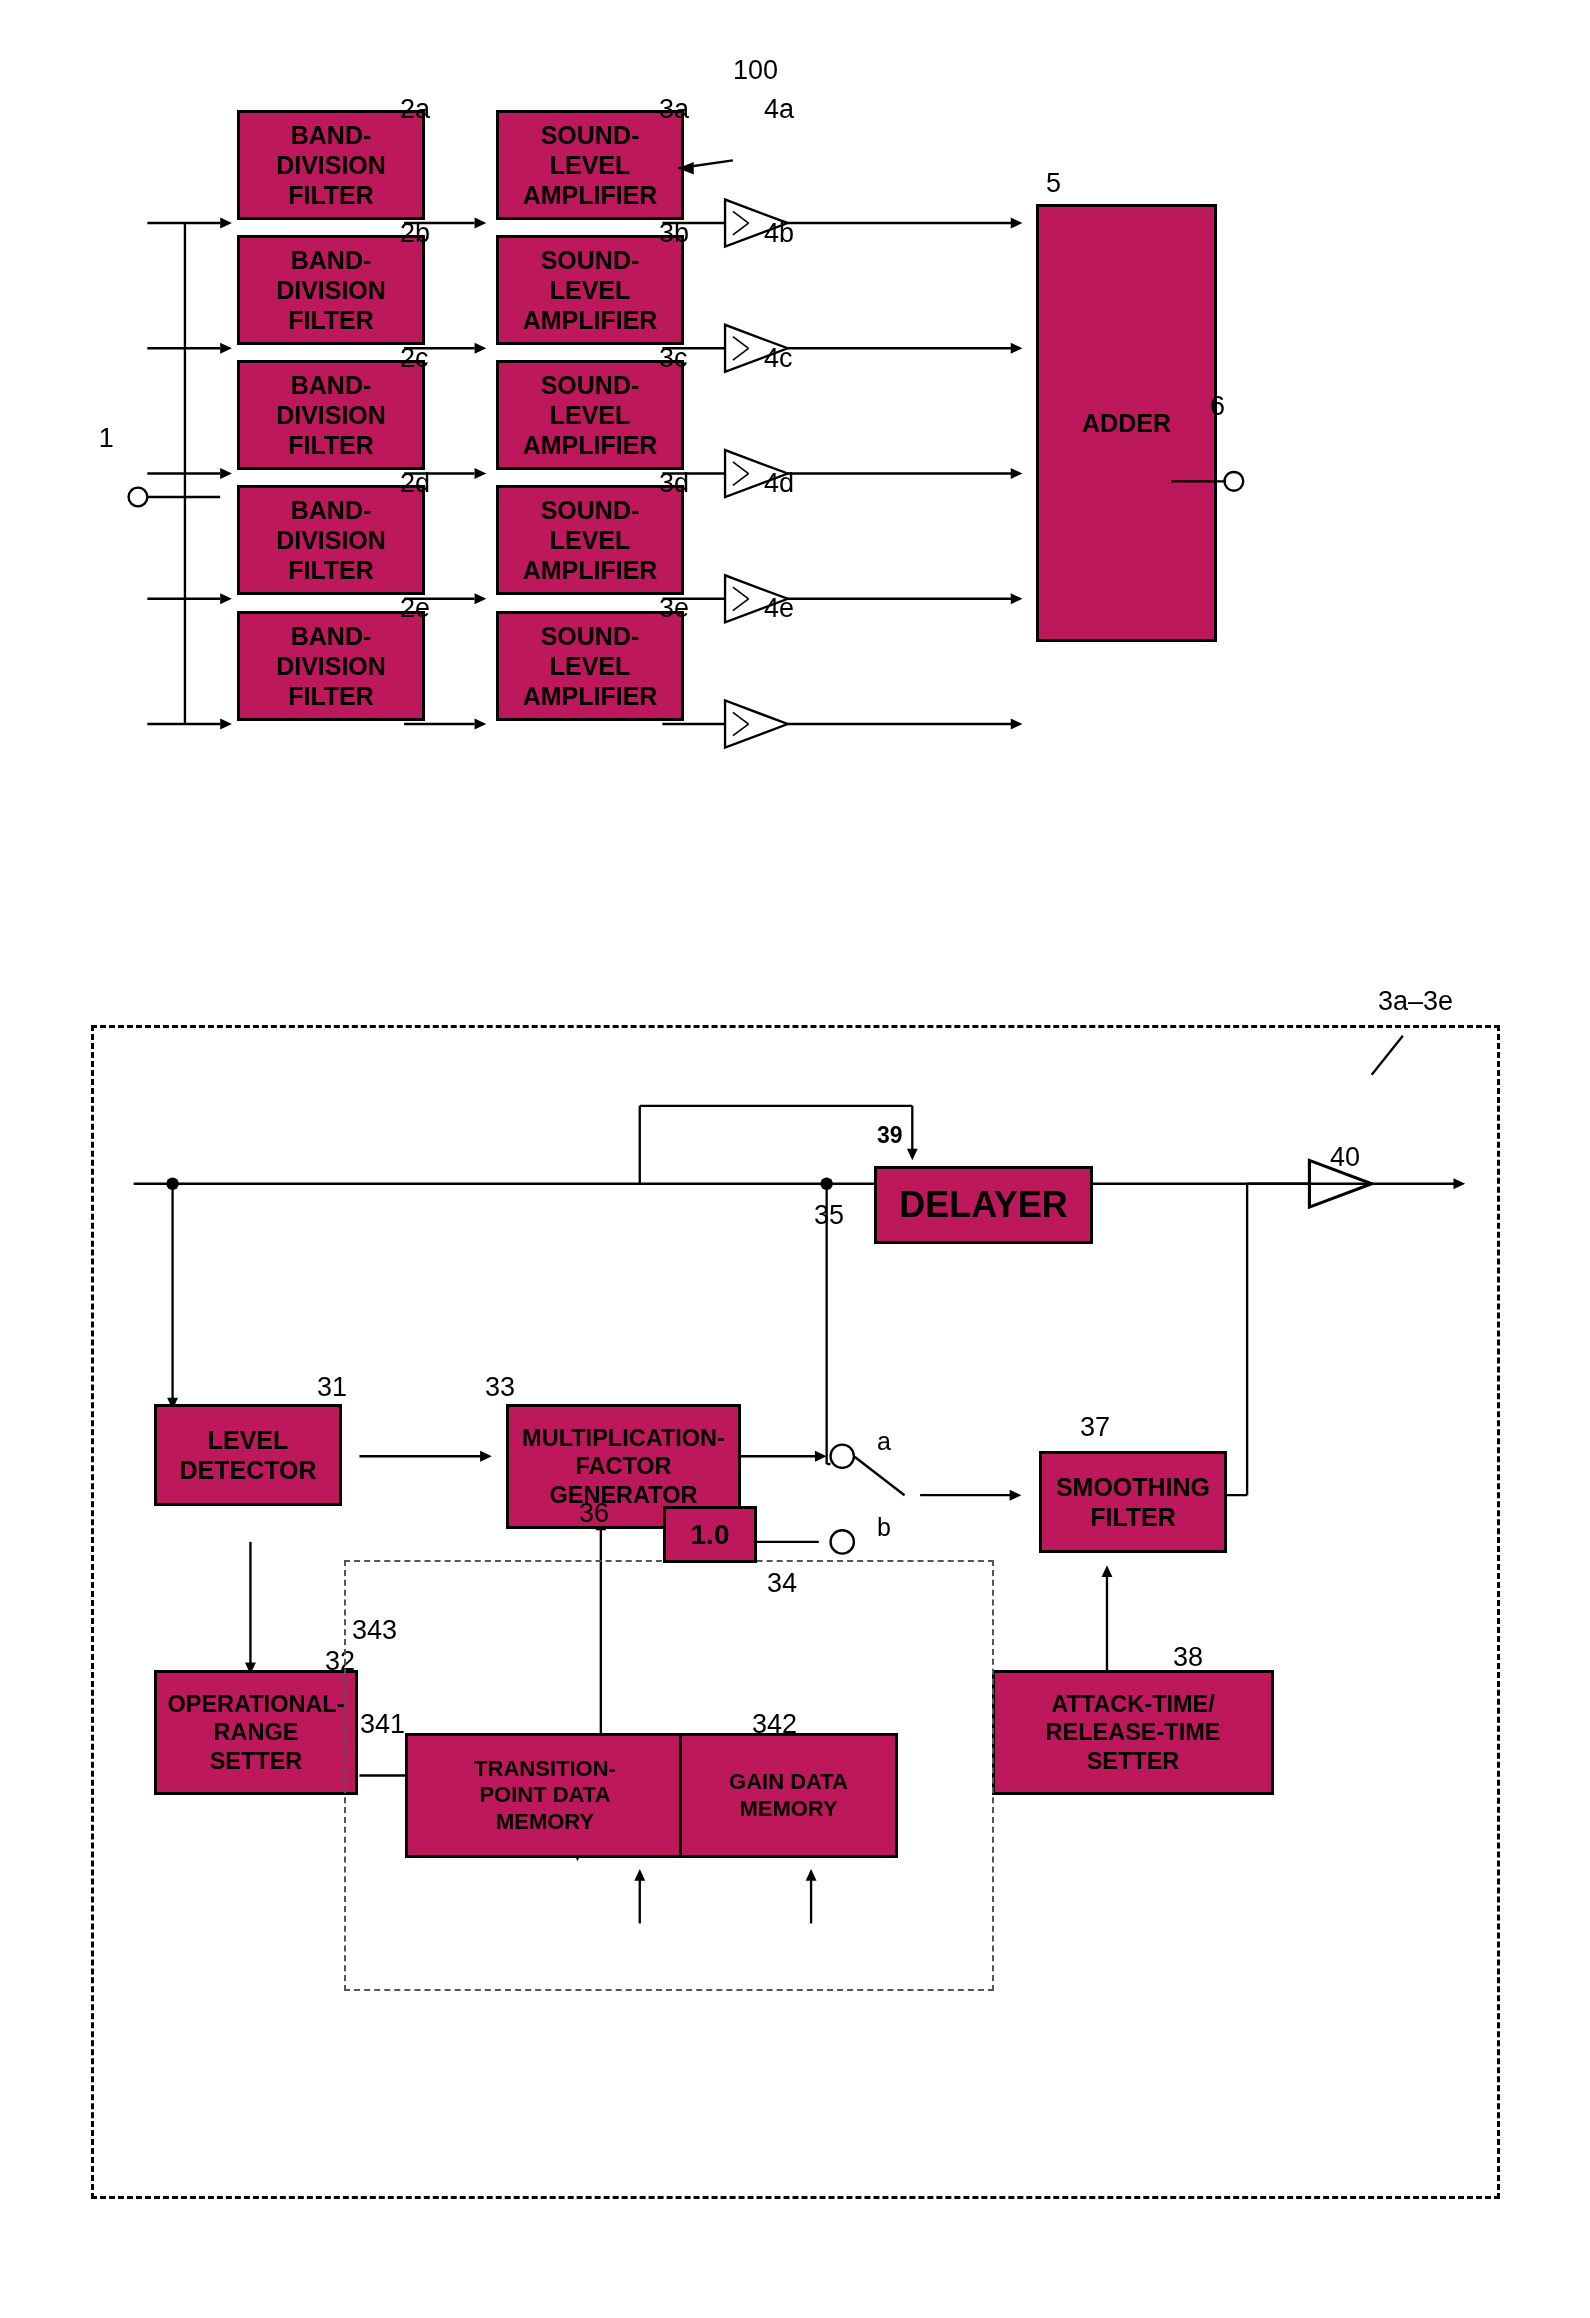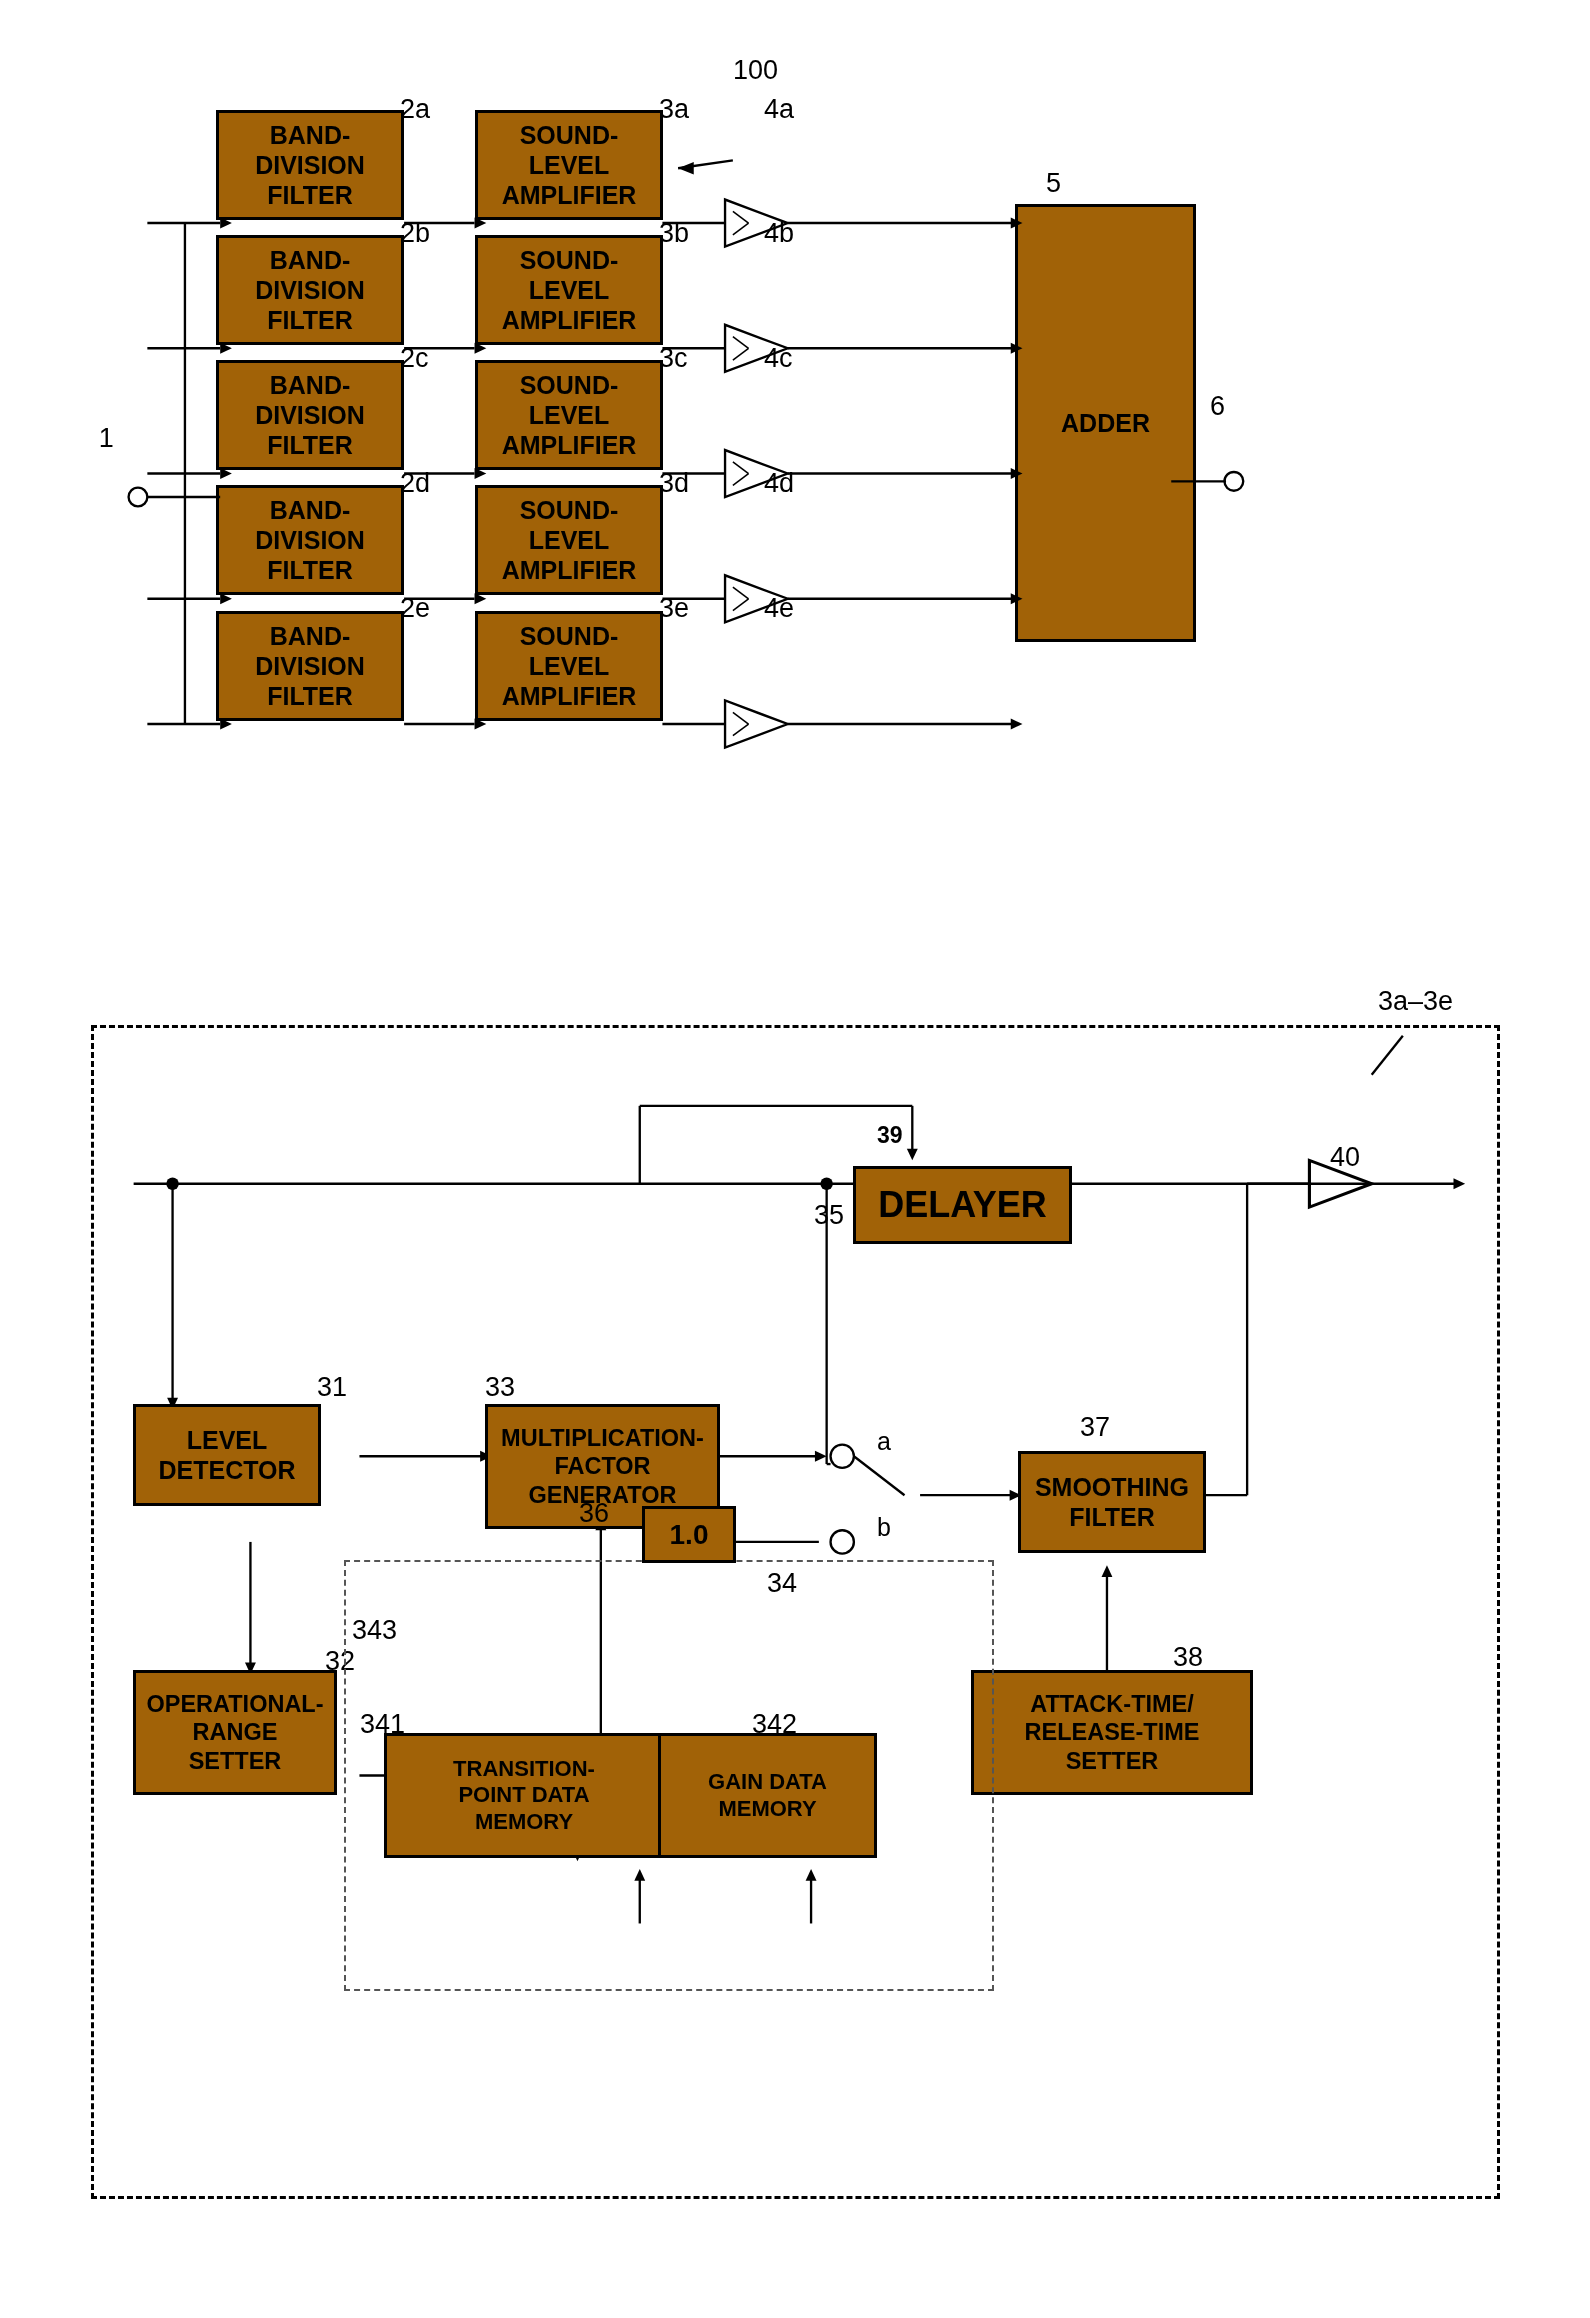--- a/index.html
+++ b/index.html
@@ -33,28 +33,29 @@
       font-weight: bold;
       text-align: center;
       margin-top: 15.7px;
       letter-spacing: 1.6px;
     }
 
     
     .diag-box {
       position: absolute;
       border: 3.1px solid #000;
-      background: #a16207;
+      background: #be185d;
       display: flex;
       align-items: center;
       justify-content: center;
       text-align: center;
       font-size: 25px;
       font-weight: bold;
       line-height: 1.2;
+      margin-left: 21px;
     }
 
     
     .svg-overlay {
       position: absolute;
       top: 0; left: 0;
       width: 100%;
       height: 100%;
       pointer-events: none;
     }

